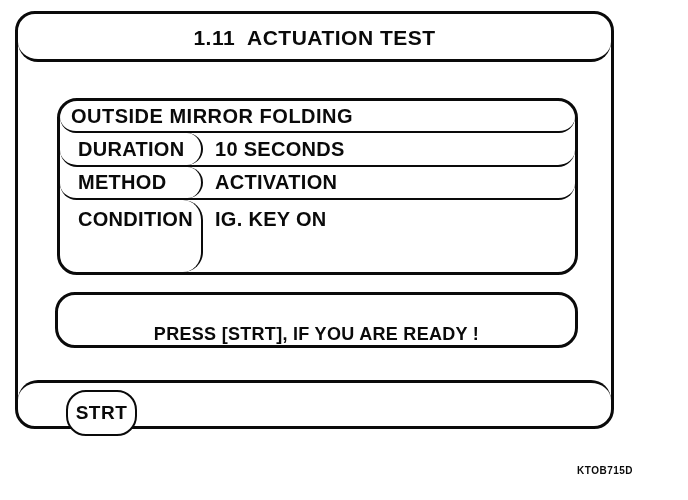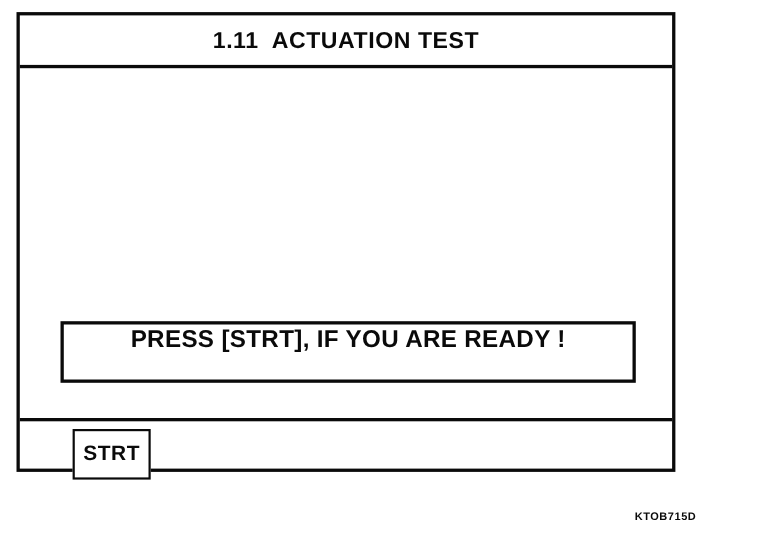--- a/index.html
+++ b/index.html
@@ -1,15 +1,15 @@
 <!DOCTYPE html>
 <html><head>
 <meta charset="utf-8">
 <style>
-  * { margin: 0; padding: 0; box-sizing: border-box; }
+  * { margin: 0; padding: 0; box-sizing: border-box; border-radius: 20px; }
   html, body { background: #ffffff; }
   body {
     font-family: "Liberation Sans", "DejaVu Sans", sans-serif;
     font-weight: 700;
     color: #0a0a0a;
   }
   .page {
     position: relative;
     width: 688px;
     height: 500px;
@@ -93,23 +93,23 @@
 
   
   .message-box {
     position: absolute;
     left: 37px;
     top: 278px;
     width: 523px;
     height: 56px;
     border: 3px solid #0a0a0a;
     display: flex;
-    align-items: flex-start;
+    align-items: flex-end;
     justify-content: center;
-    font-size: 22px;
+    font-size: 18px;
     letter-spacing: 0.3px;
     white-space: pre;
   }
 
   
   .bottombar {
     position: absolute;
     left: 0; right: 0; bottom: 0;
     height: 46px;
     border-top: 3px solid #0a0a0a;
@@ -145,20 +145,42 @@
 </style>
 </head>
 <body>
 
 <div class="page">
 
   <div class="outer">
 
     <div class="titlebar">1.11  ACTUATION TEST</div>
 
+    <div class="spec-table">
+
+      <div class="t-header">
+        <span>OUTSIDE MIRROR FOLDING</span>
+      </div>
+
+      <div class="t-row r-duration">
+        <div class="t-label">DURATION</div>
+        <div class="t-value">10 SECONDS</div>
+      </div>
+
+      <div class="t-row r-method">
+        <div class="t-label">METHOD</div>
+        <div class="t-value">ACTIVATION</div>
+      </div>
+
+      <div class="t-row r-condition">
+        <div class="t-label">CONDITION</div>
+        <div class="t-value">IG. KEY ON</div>
+      </div>
+
+    </div>
 
     <div class="message-box">
       <span>PRESS [STRT], IF YOU ARE READY !</span>
     </div>
 
     <div class="bottombar">
       <button class="strt-btn">STRT</button>
     </div>
 
   </div>

